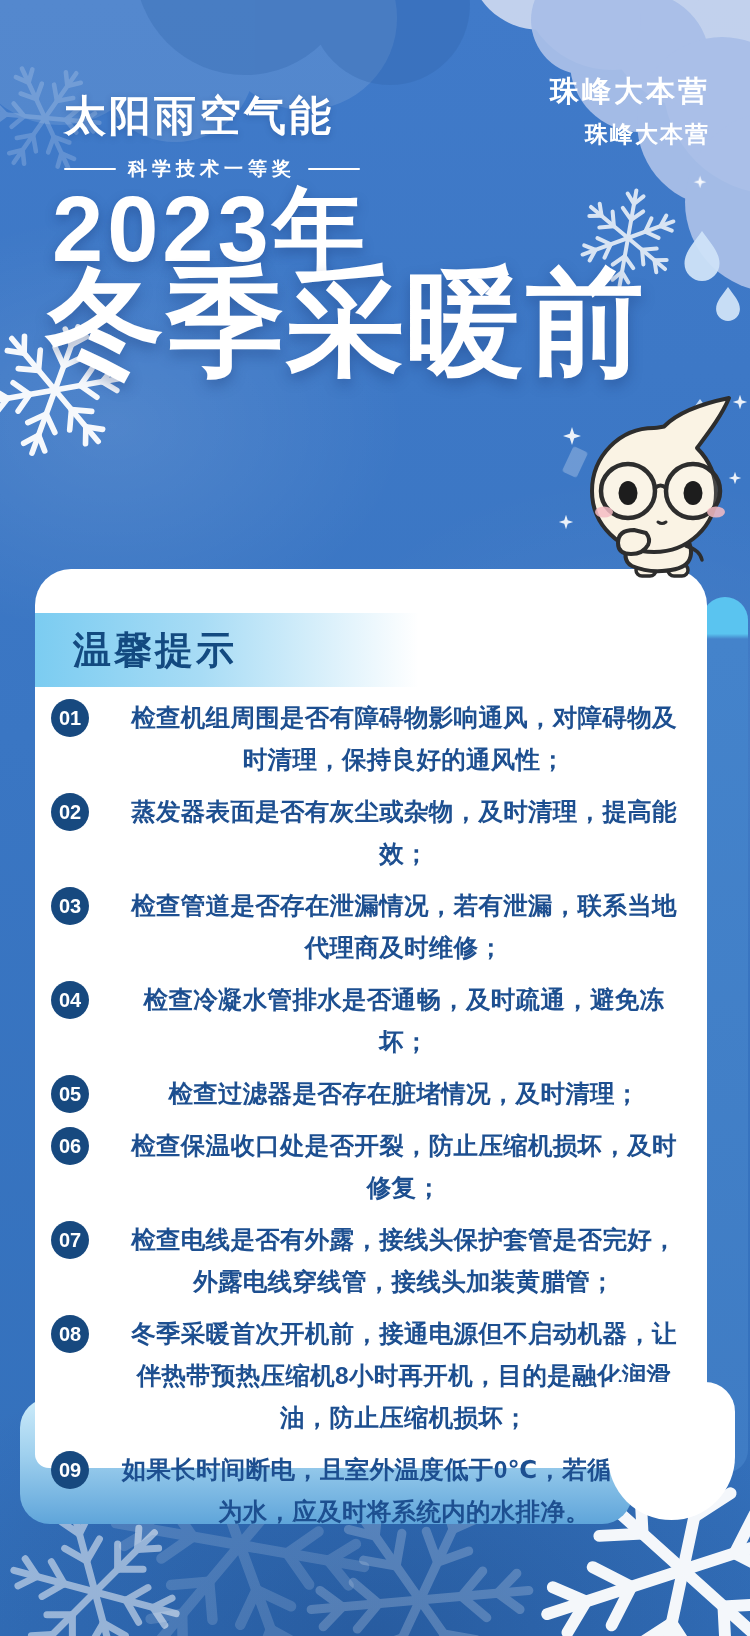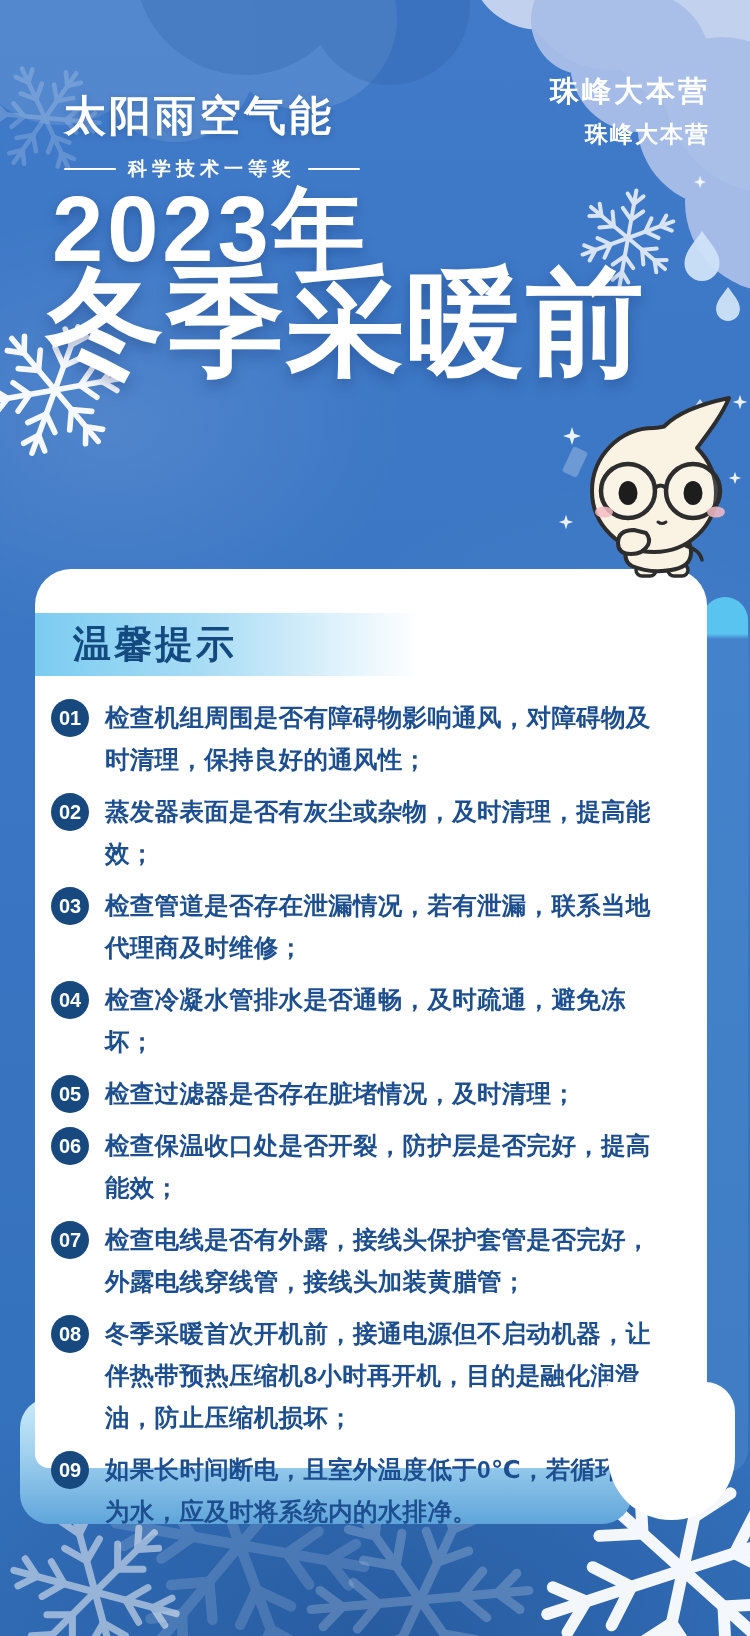--- a/index.html
+++ b/index.html
@@ -27,25 +27,25 @@
   .title-year{position:absolute;left:52px;top:183px;font-size:92px;line-height:1;font-weight:900;color:#fff;letter-spacing:4px;z-index:2;text-shadow:0 5px 12px rgba(20,50,110,.35);}
   .title-main{position:absolute;left:46px;top:259px;font-size:118px;line-height:1.08;font-weight:700;color:#fff;letter-spacing:2px;z-index:2;text-shadow:0 6px 14px rgba(20,50,110,.35);}
   .title-accent{position:absolute;left:68px;top:408px;font-size:118px;line-height:1.08;font-weight:900;color:#f4e41d;letter-spacing:2px;z-index:2;text-shadow:0 6px 14px rgba(20,50,110,.30);}
   
   .back-strip{position:absolute;left:702px;top:597px;width:46px;height:876px;border-radius:23px;z-index:2;
     background:linear-gradient(180deg,#5ac4f0 0%,#5ac4f0 4.2%,#4483cb 4.8%,#3f7cc4 100%);}
   .shelf{position:absolute;left:20px;top:1398px;width:612px;height:126px;border-radius:30px;z-index:3;
     background:linear-gradient(180deg,#cdecfa 0%,#9fd0ee 45%,#5fa5da 100%);}
   .curl{position:absolute;left:608px;top:1382px;width:127px;height:138px;background:#fff;border-radius:0 30px 64px 64px;z-index:5;}
   .card{position:absolute;left:35px;top:569px;width:672px;height:899px;background:#fff;border-radius:36px 36px 14px 14px;z-index:4;}
-  .card-band{position:absolute;left:0;top:44px;height:63px;width:62%;display:flex;align-items:center;padding-left:38px;box-sizing:border-box;
+  .card-band{position:absolute;left:0;top:44px;height:74px;width:62%;display:flex;align-items:center;padding-left:38px;box-sizing:border-box;
     background:linear-gradient(90deg,#7bccf1 0%,#a8dcf5 40%,rgba(255,255,255,0) 92%);}
   .card-band-label{font-size:38px;font-weight:800;color:#134a80;letter-spacing:3px;}
   .tips{position:absolute;left:16px;top:128px;display:flex;flex-direction:column;gap:10px;}
-  .tip{display:flex;gap:16px;align-items:flex-start;}
+  .tip{display:flex;gap:32px;align-items:flex-start;text-align:center;}
   .tip-badge{flex:0 0 38px;width:38px;height:38px;border-radius:50%;background:#17497f;color:#fff;
     font-size:20px;font-weight:700;display:flex;align-items:center;justify-content:center;margin-top:2px;}
   .tip-text{width:566px;font-size:24.5px;line-height:42px;letter-spacing:.3px;color:#1d4f90;font-weight:700;}
   
   .mascot{position:absolute;left:576px;top:388px;width:172px;height:190px;z-index:6;}
 </style>
 </head>
 <body>
 
 <div class="poster">
@@ -165,21 +165,21 @@
       <span class="tip-text">检查冷凝水管排水是否通畅，及时疏通，避免冻坏；</span>
     </div>
 
     <div class="tip">
       <span class="tip-badge">05</span>
       <span class="tip-text">检查过滤器是否存在脏堵情况，及时清理；</span>
     </div>
 
     <div class="tip">
       <span class="tip-badge">06</span>
-      <span class="tip-text">检查保温收口处是否开裂，防护层是否完好，提高能效；</span>
+      <span class="tip-text">检查保温收口处是否开裂，防止压缩机损坏，及时修复；</span>
     </div>
 
     <div class="tip">
       <span class="tip-badge">07</span>
       <span class="tip-text">检查电线是否有外露，接线头保护套管是否完好，外露电线穿线管，接线头加装黄腊管；</span>
     </div>
 
     <div class="tip">
       <span class="tip-badge">08</span>
       <span class="tip-text">冬季采暖首次开机前，接通电源但不启动机器，让伴热带预热压缩机8小时再开机，目的是融化润滑油，防止压缩机损坏；</span>

